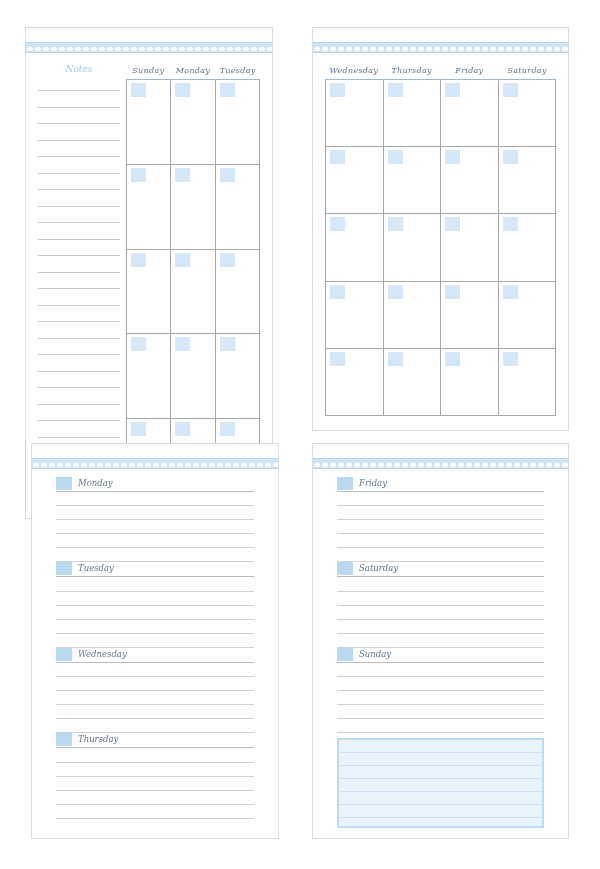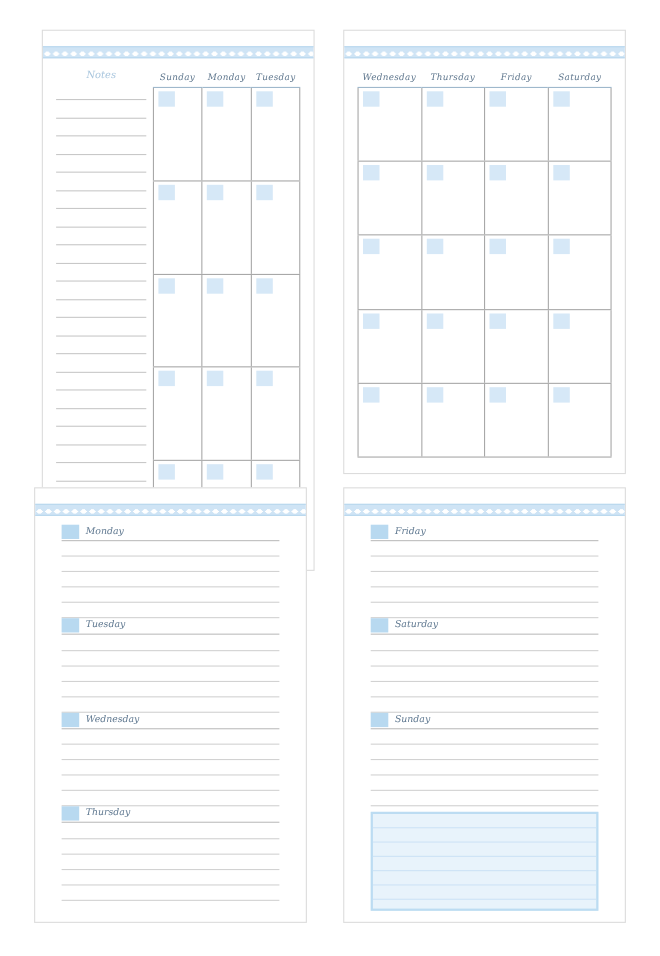--- a/index.html
+++ b/index.html
@@ -23,21 +23,21 @@
   }
 
   .page {
     position: absolute;
     background: #ffffff;
     border: 1px solid #dcdcdc;
     box-sizing: border-box;
   }
 
   
-  #page-1 { left: 38px;  top: 27px;  width: 248px; height: 492px; }
+  #page-1 { left: 25px;  top: 27px;  width: 248px; height: 492px; }
   #page-2 { left: 312px; top: 27px;  width: 257px; height: 404px; }
   #page-3 { left: 31px;  top: 443px; width: 248px; height: 396px; }
   #page-4 { left: 312px; top: 443px; width: 257px; height: 396px; }
 
   
   .ribbon {
     position: absolute;
     left: 0;
     top: 14px;
     width: 100%;

